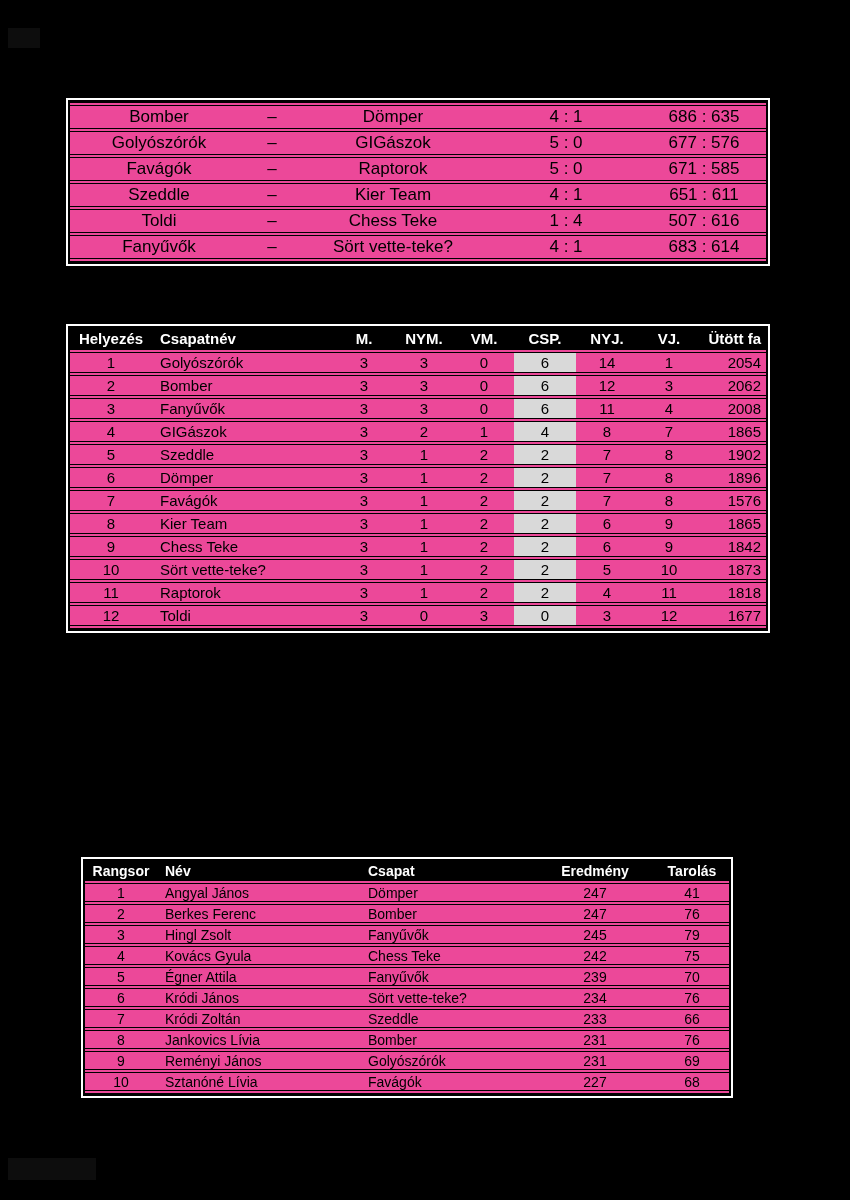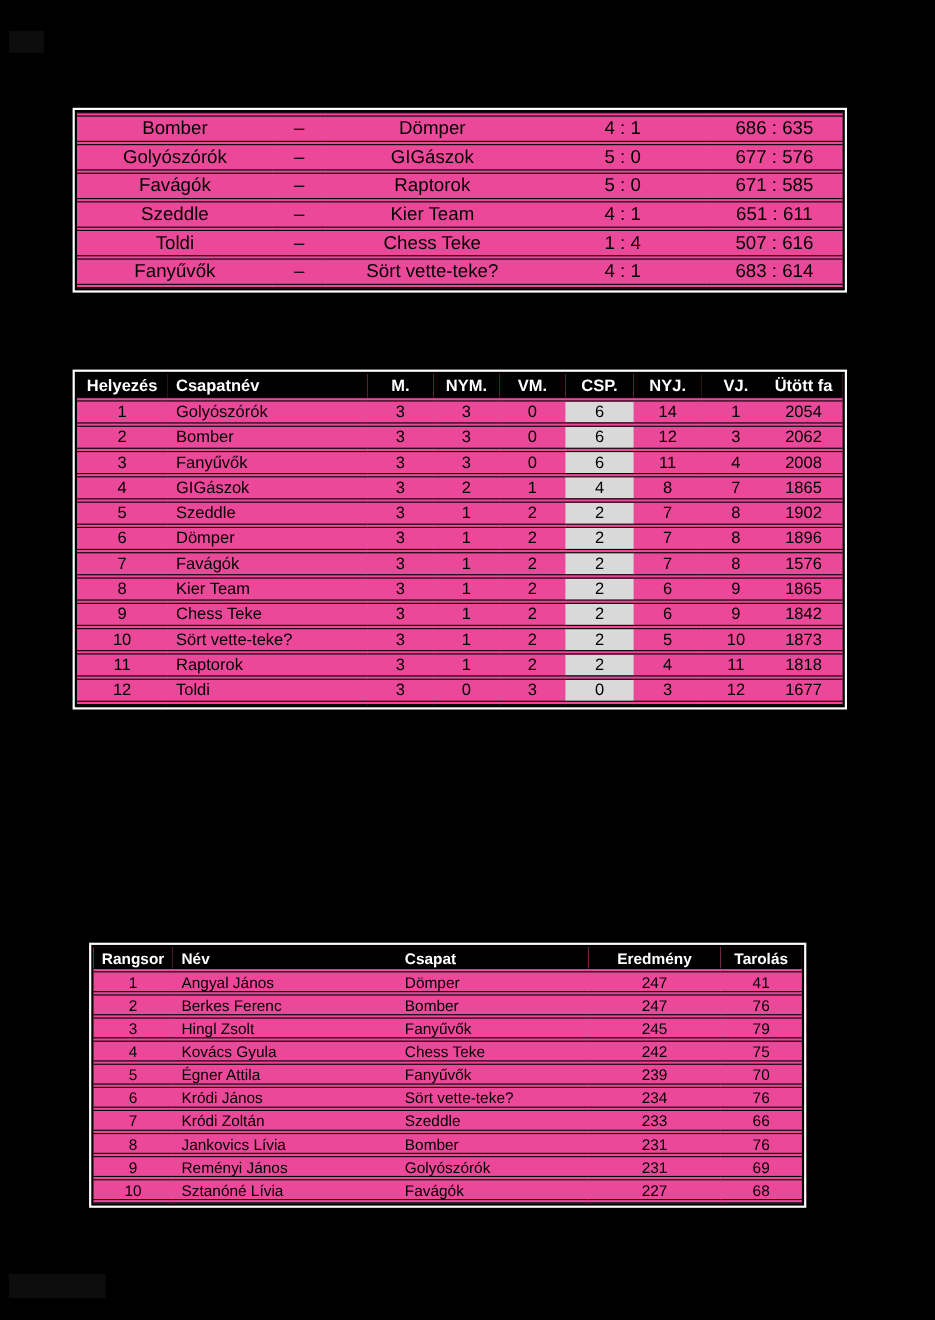--- a/index.html
+++ b/index.html
@@ -15,21 +15,21 @@
     font-family: "Liberation Sans", sans-serif;
   }
   .frame {
     position: absolute;
     box-sizing: border-box;
     border: 2px solid #ffffff;
     background: #000000;
     padding: 2px;
   }
   #results-frame    { left: 66px; top: 98px;  width: 704px; }
-  #standings-frame  { left: 66px; top: 324px; width: 704px; margin-top: 12px; }
+  #standings-frame  { left: 66px; top: 324px; width: 704px; }
   #individuals-frame{ left: 81px; top: 857px; width: 652px; }
 
   table {
     border-collapse: collapse;
     table-layout: fixed;
     width: 100%;
     background: #ec4899;
     color: #000000;
   }
   th, td {
@@ -42,21 +42,21 @@
   td { border-top: 4px double #000; border-bottom: 4px double #000; }
   th {
     background: #000000;
     color: #ffffff;
     font-weight: bold;
     text-align: center;
     border: none;
   }
   .c { text-align: center; }
   .l { text-align: left;  padding-left: 8px; }
-  .r { text-align: center; padding-right: 5px; }
+  .r { text-align: right; padding-right: 5px; }
   .csp { background: #d9d9d9; }
 
   #results-table td    { height: 22px; font-size: 17px; }
   #standings-table th  { height: 21px; font-size: 15px; }
   #standings-table td  { height: 19px; font-size: 15px; }
   #individuals-table th{ height: 19px; font-size: 14px; }
   #individuals-table td{ height: 17px; font-size: 14px; }
 
   .artifact {
     position: absolute;

